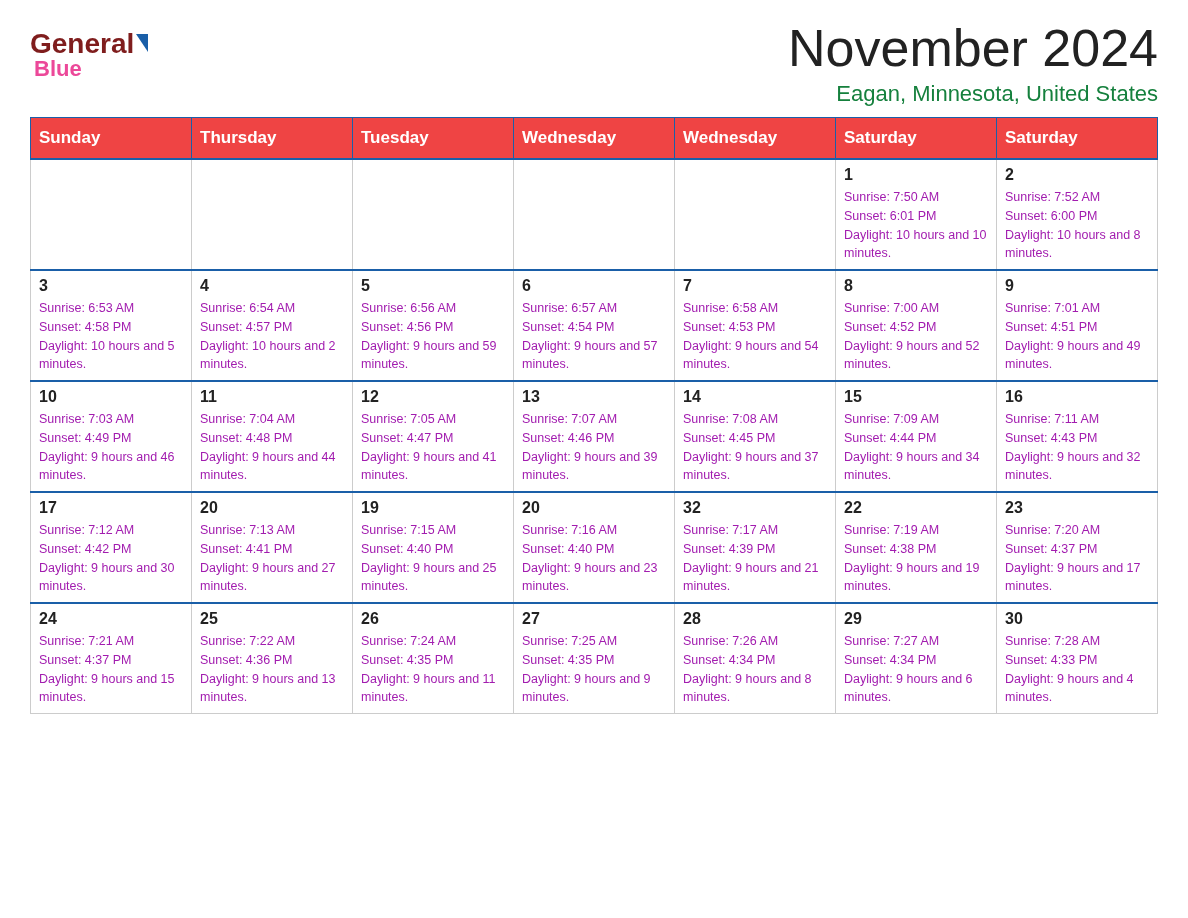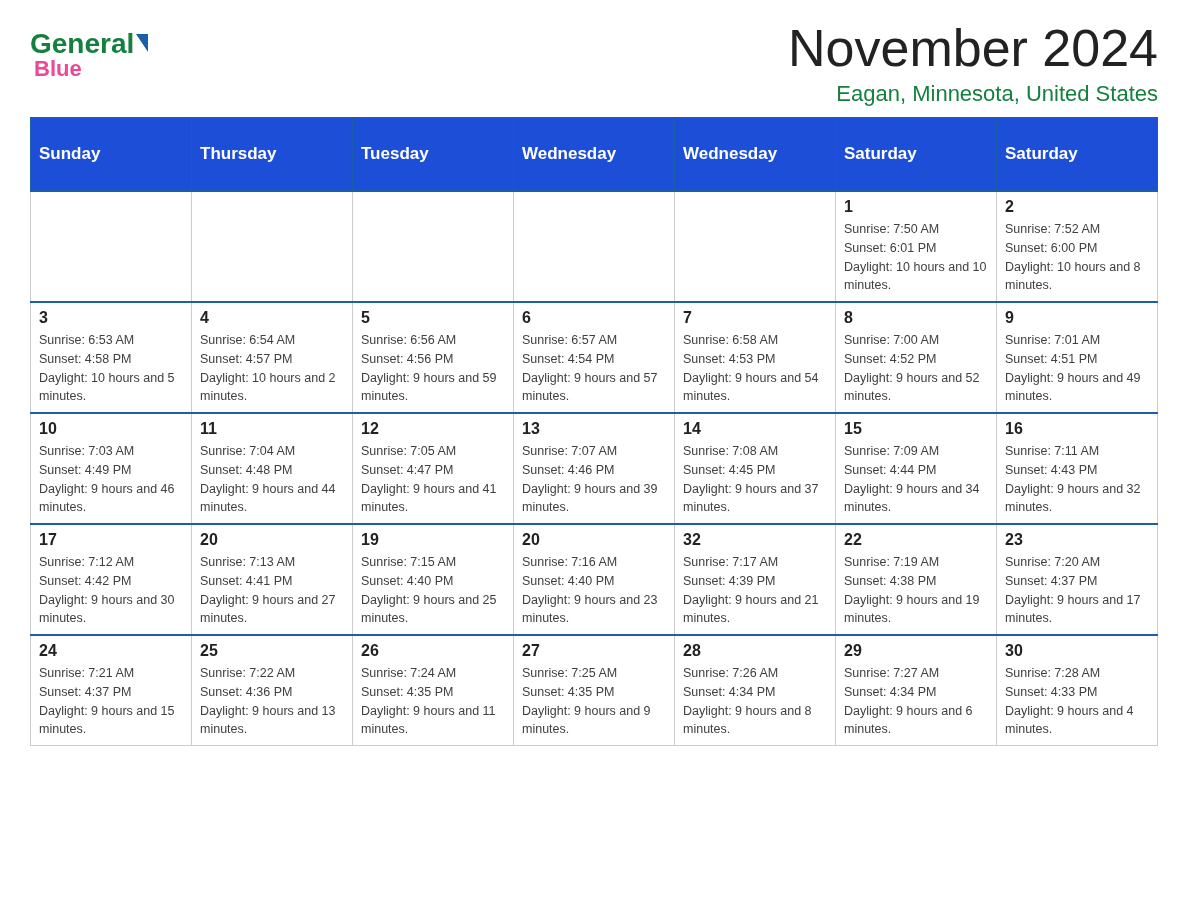--- a/index.html
+++ b/index.html
@@ -19,21 +19,21 @@
     }
     .logo {
       display: flex;
       flex-direction: column;
       align-items: flex-start;
       margin-top: 10px;
     }
     .logo-general {
       font-size: 28px;
       font-weight: bold;
-      color: #15803d;
+      color: #7f1d1d;
       line-height: 1;
       display: flex;
       align-items: center;
     }
     .logo-arrow {
       width: 0;
       height: 0;
       border-left: 12px solid transparent;
       border-right: 0px solid transparent;
       border-top: 18px solid #1a5fa8;
@@ -61,25 +61,25 @@
       font-size: 22px;
       color: #15803d;
       margin-top: 4px;
     }
     .calendar {
       width: 100%;
       border-collapse: collapse;
       margin-top: 10px;
     }
     .calendar thead tr th {
-      background-color: #1d4ed8;
+      background-color: #ef4444;
       color: #fff;
       font-size: 17px;
       font-weight: bold;
-      padding: 26px 8px;
+      padding: 10px 8px;
       text-align: left;
       border: 1px solid #1a5fa8;
     }
     .calendar tbody tr td {
       vertical-align: top;
       border: 1px solid #ccc;
       border-top: 2px solid #1a5fa8;
       padding: 6px 8px;
       width: 14.28%;
       min-height: 100px;
@@ -87,21 +87,21 @@
       color: #333;
     }
     .day-number {
       font-size: 16px;
       font-weight: bold;
       color: #222;
       margin-bottom: 4px;
     }
     .day-detail {
       font-size: 12.5px;
-      color: #404040;
+      color: #a21caf;
       line-height: 1.5;
     }
   </style>
 </head>
 <body>
 
 <div class="header">
   <div class="logo">
     <div class="logo-general">
       <span>General</span>

